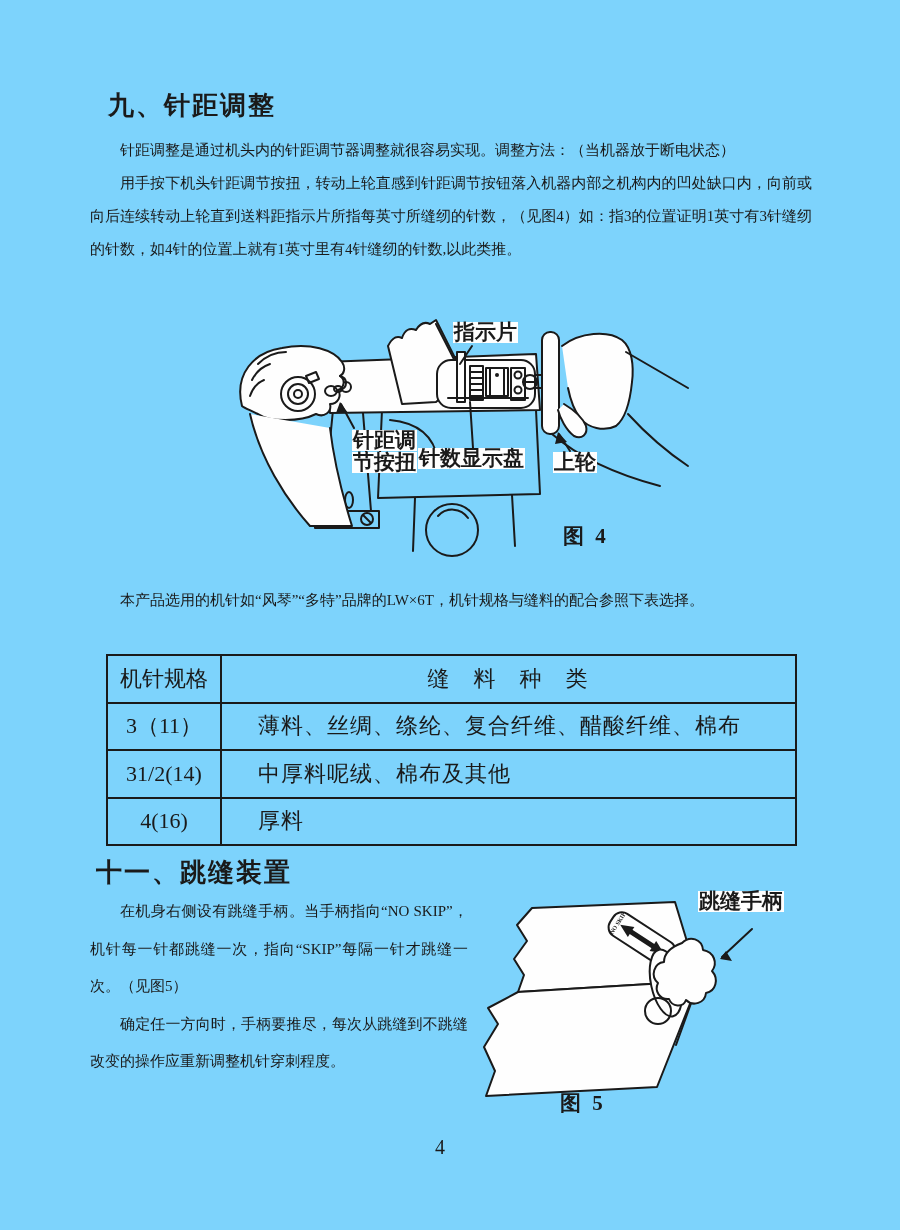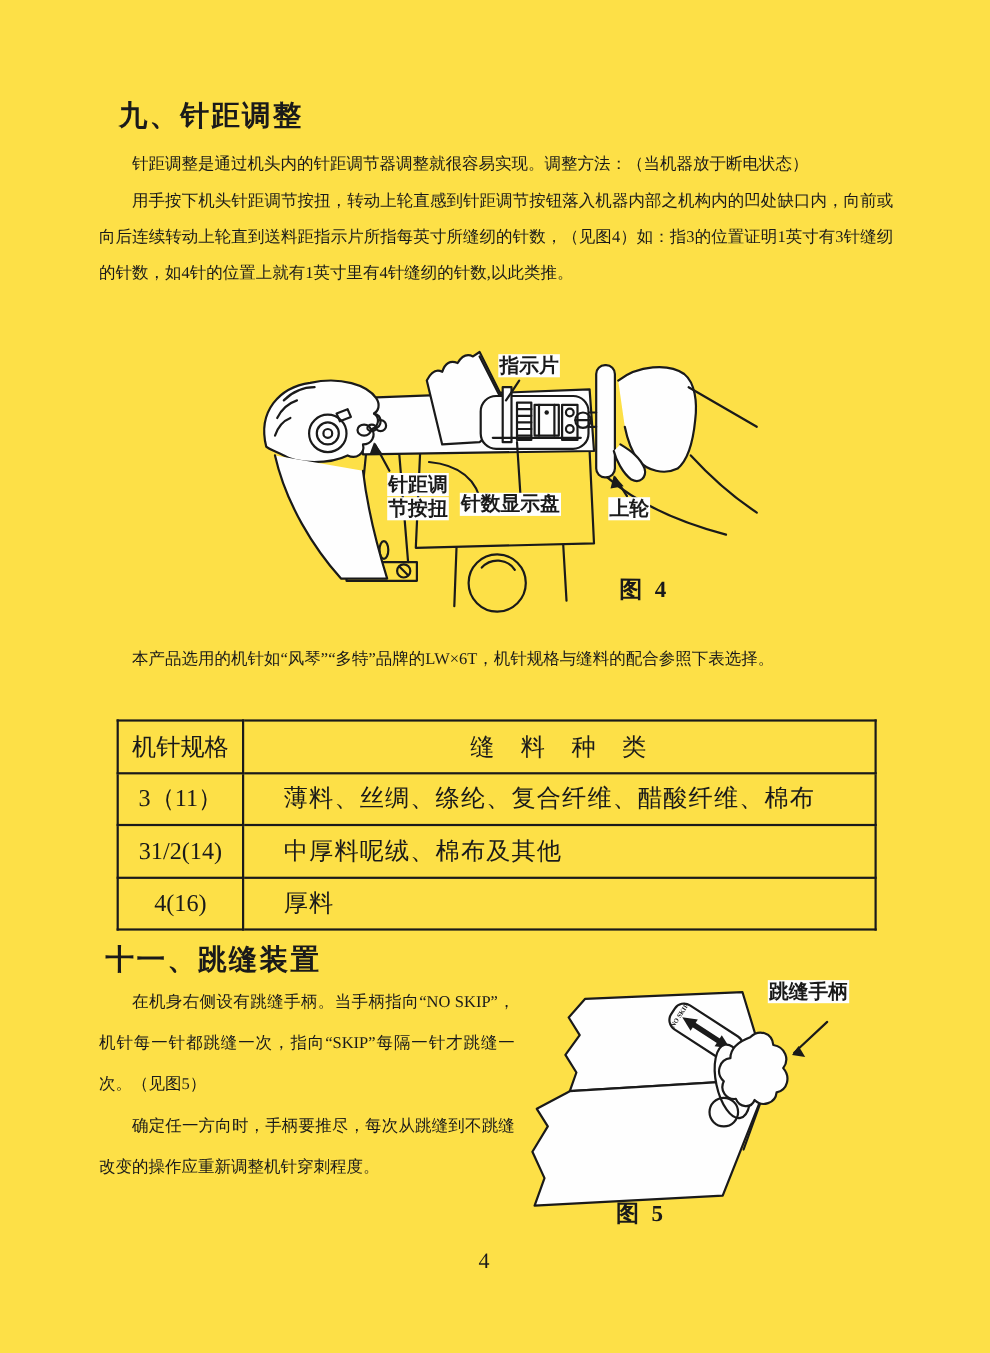--- a/index.html
+++ b/index.html
@@ -1,33 +1,33 @@
 <!DOCTYPE html>
 <html><head>
 <meta charset="utf-8">
 <style>
   html,body{margin:0;padding:0;background:#ffffff;}
   .page{
-    position:relative;width:900px;height:1230px;background:#fde047;
+    position:relative;width:900px;height:1230px;background:#7dd3fc;
     color:#1a1a1a;font-family:"Liberation Serif","DejaVu Serif",serif;
     overflow:hidden;
   }
   .heading{
     position:absolute;font-family:"DejaVu Sans","Liberation Sans",sans-serif;
     font-weight:700;font-size:26px;letter-spacing:2px;white-space:nowrap;
   }
   .bodytext{
     position:absolute;left:90px;width:722px;font-size:15px;line-height:33px;
     text-align:justify;
   }
   .bodytext p{margin:0;text-indent:2em;}
   .figure{position:absolute;}
   .figure svg{position:absolute;left:0;top:0;}
   .fig-label{
-    position:absolute;font-size:18px;font-weight:700;line-height:21px;
+    position:absolute;font-size:21px;font-weight:700;line-height:21px;
     background:#fefefe;white-space:nowrap;padding:0 1px;
     font-family:"Liberation Serif","DejaVu Serif",serif;
   }
   .fig-caption{
     position:absolute;font-size:21px;font-weight:600;white-space:nowrap;
     letter-spacing:3px;
   }
   table.ntable{
     position:absolute;left:106px;top:654px;width:691px;height:192px;
     border-collapse:collapse;font-size:22px;

